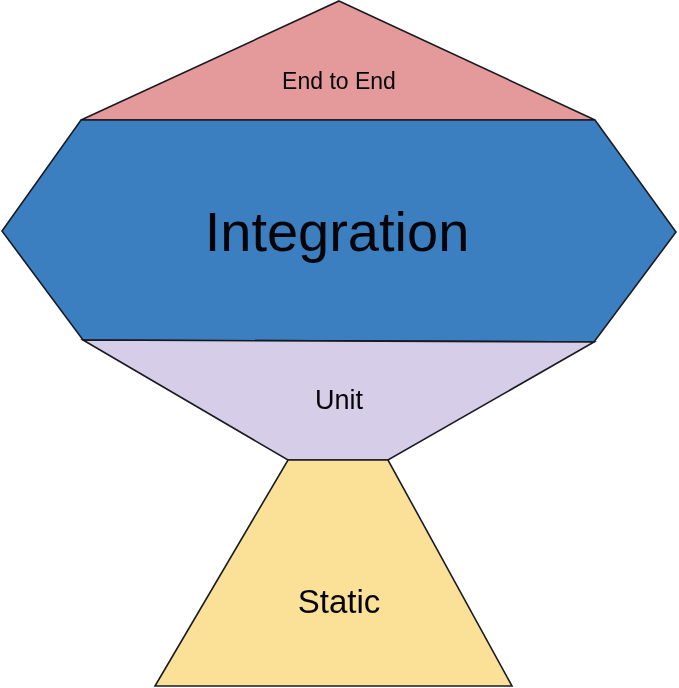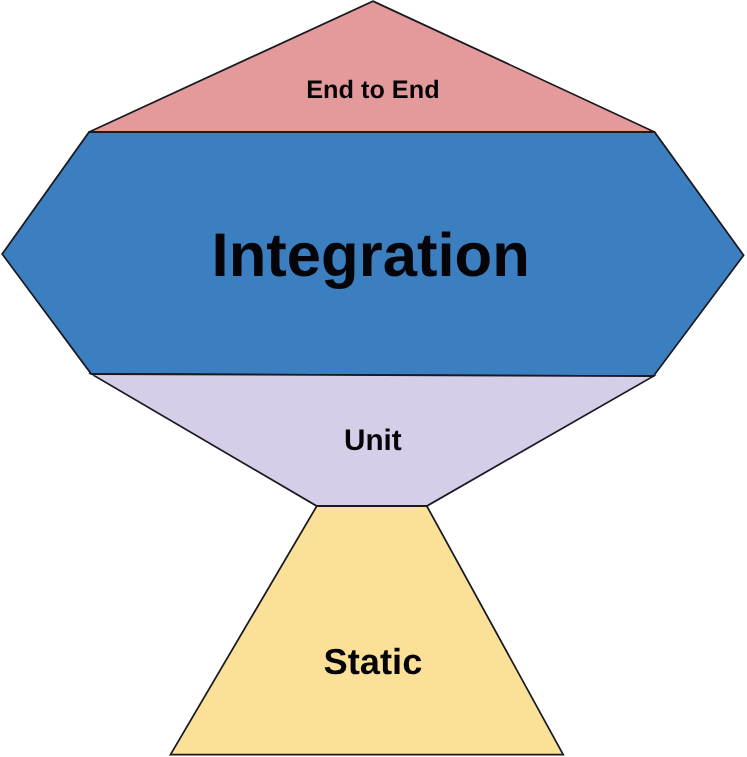--- a/index.html
+++ b/index.html
@@ -11,21 +11,20 @@
     width: 679px;
     height: 688px;
     overflow: hidden;
     font-family: "Liberation Sans", sans-serif;
   }
   #diagram-root {
     position: relative;
     width: 679px;
     height: 688px;
     background: #ffffff;
-    font-weight: bold;
   }
   #trophy-svg {
     display: block;
     width: 679px;
     height: 688px;
   }
   .layer-shape {
     stroke: #1a1a22;
     stroke-width: 1.6;
     stroke-linejoin: miter;

